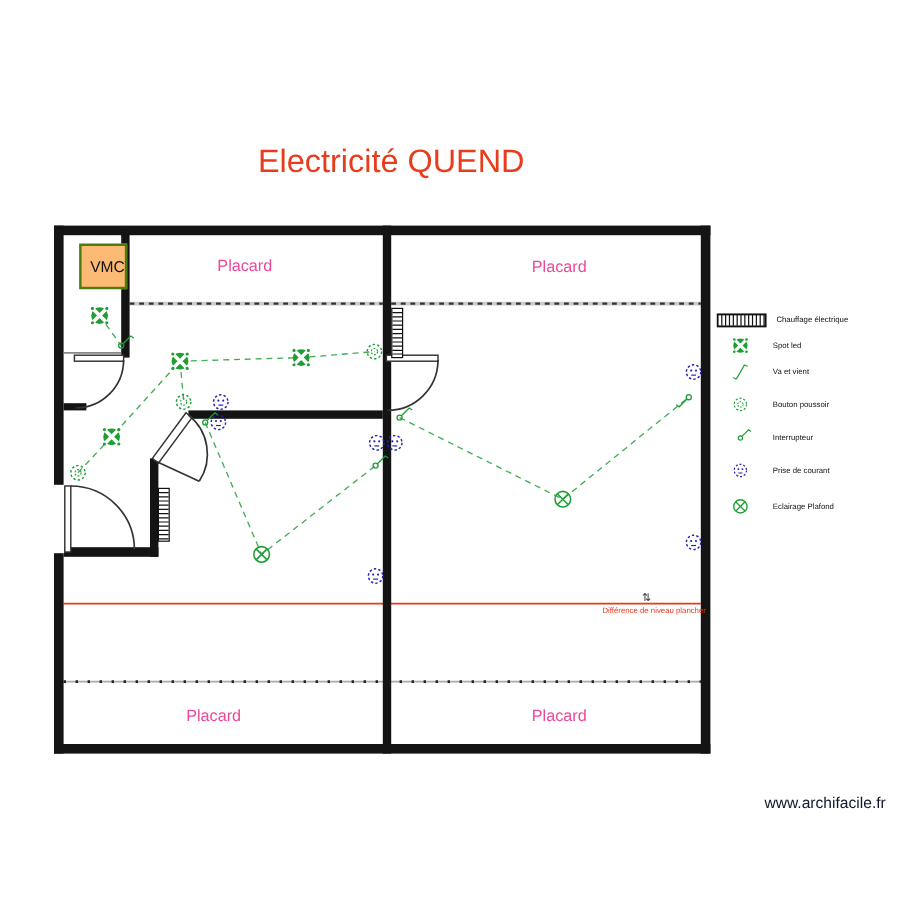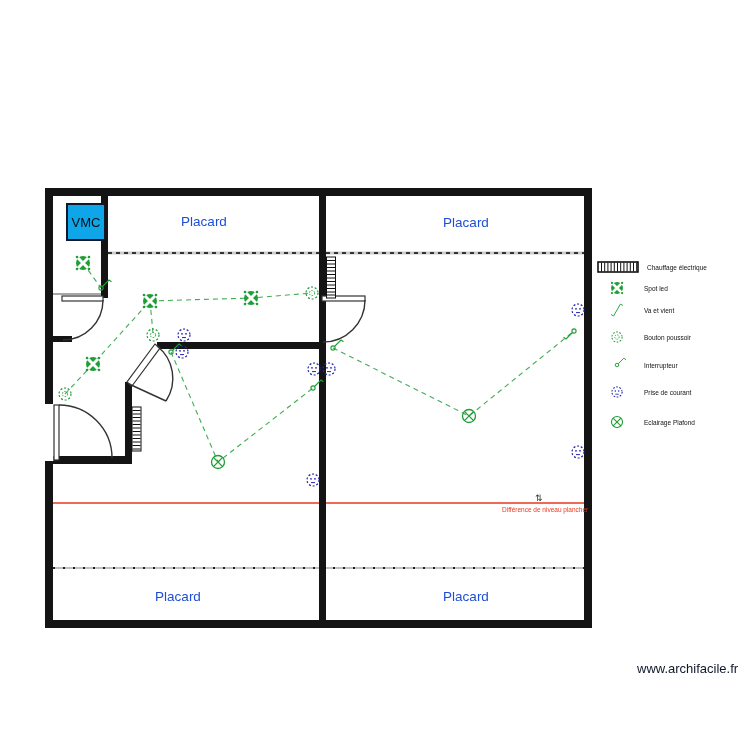--- a/index.html
+++ b/index.html
@@ -1,34 +1,35 @@
 <!DOCTYPE html>
 <html><head>
 <meta charset="utf-8">
 <style>
   html,body{margin:0;padding:0;background:#ffffff;}
   .page{position:relative;width:750px;height:750px;background:#ffffff;overflow:hidden;
         font-family:"Liberation Sans", sans-serif;}
   .title{position:absolute;left:215px;top:119px;font-size:27px;color:#e83d1d;white-space:nowrap;}
   #plan-svg{position:absolute;left:0;top:0;width:750px;height:750px;}
-  .room-label{position:absolute;transform:translate(-50%,-50%);font-size:13.5px;color:#1d4ed8;white-space:nowrap;}
-  .vmc-box{position:absolute;left:66px;top:203px;width:36px;height:34px;border:2px solid #0f172a;
-           display:flex;align-items:center;justify-content:center;font-size:13px;color:#111;background:#0ea5e9;}
+  .room-label{position:absolute;transform:translate(-50%,-50%);font-size:13.5px;color:#ec4899;white-space:nowrap;}
+  .vmc-box{position:absolute;left:66px;top:203px;width:36px;height:34px;border:2px solid #4d7c0f;
+           display:flex;align-items:center;justify-content:flex-end;font-size:13px;color:#111;background:#fdba74;}
   .level-note{position:absolute;left:502px;top:506px;font-size:6.5px;color:#e8391e;white-space:nowrap;}
   .level-glyph{position:absolute;left:535px;top:493px;font-size:9px;color:#333;}
   .watermark{position:absolute;left:637px;top:661px;font-size:13px;color:#0f172a;white-space:nowrap;}
   .legend-row{position:absolute;display:flex;align-items:center;white-space:nowrap;}
   .legend-row .icon{display:inline-block;}
   .legend-label{font-size:6.5px;color:#111;margin-left:7px;}
 </style>
 </head>
 <body>
 
 <div class="page">
 
+  <div class="title" style="color: rgb(232, 61, 29);">Electricité QUEND</div>
 
   <svg id="plan-svg" viewBox="0 0 750 750" xmlns="http://www.w3.org/2000/svg">
 
     <g>
       <path d="M108,253 H319 M326,253 H584" stroke="#cccccc" stroke-width="3" fill="none"></path>
       <path d="M108,253 H319 M326,253 H584" stroke="#333333" stroke-width="1.8" stroke-dasharray="4,4" fill="none"></path>
       <line x1="53" y1="568" x2="584" y2="568" stroke="#aaaaaa" stroke-width="1.5"></line>
       <line x1="53" y1="568" x2="584" y2="568" stroke="#222222" stroke-width="2.2" stroke-dasharray="2,8"></line>
     </g>
 

